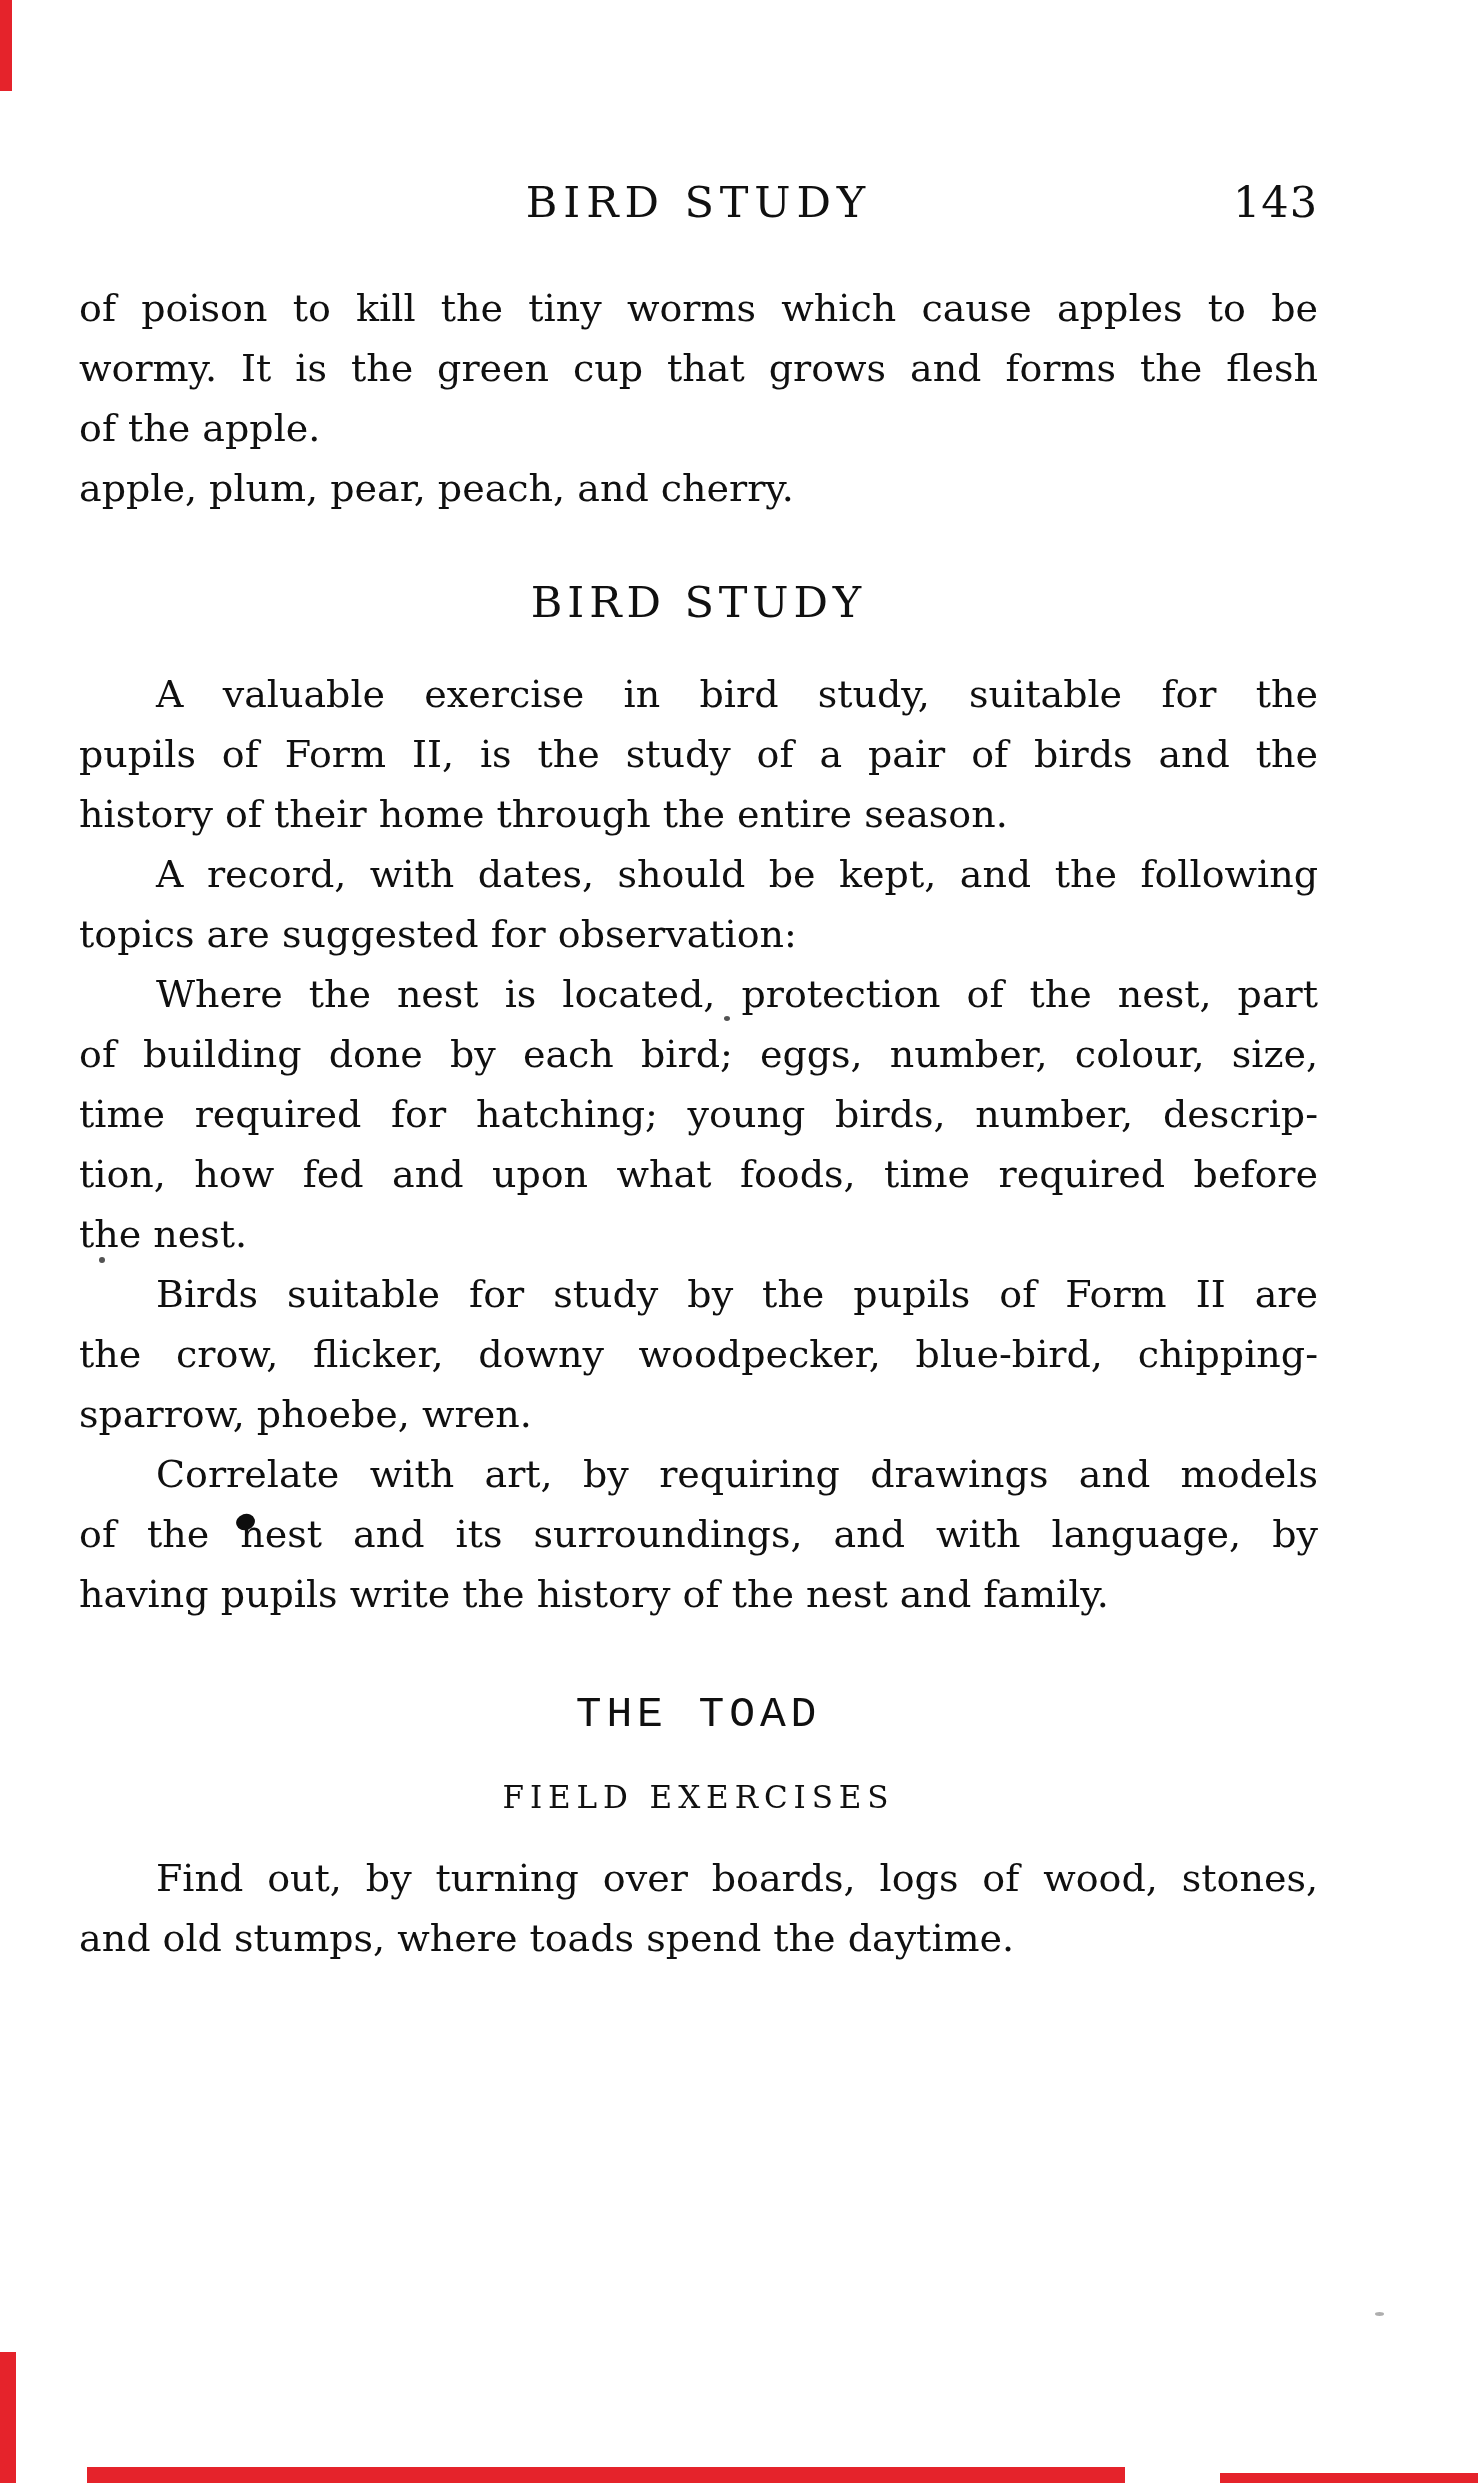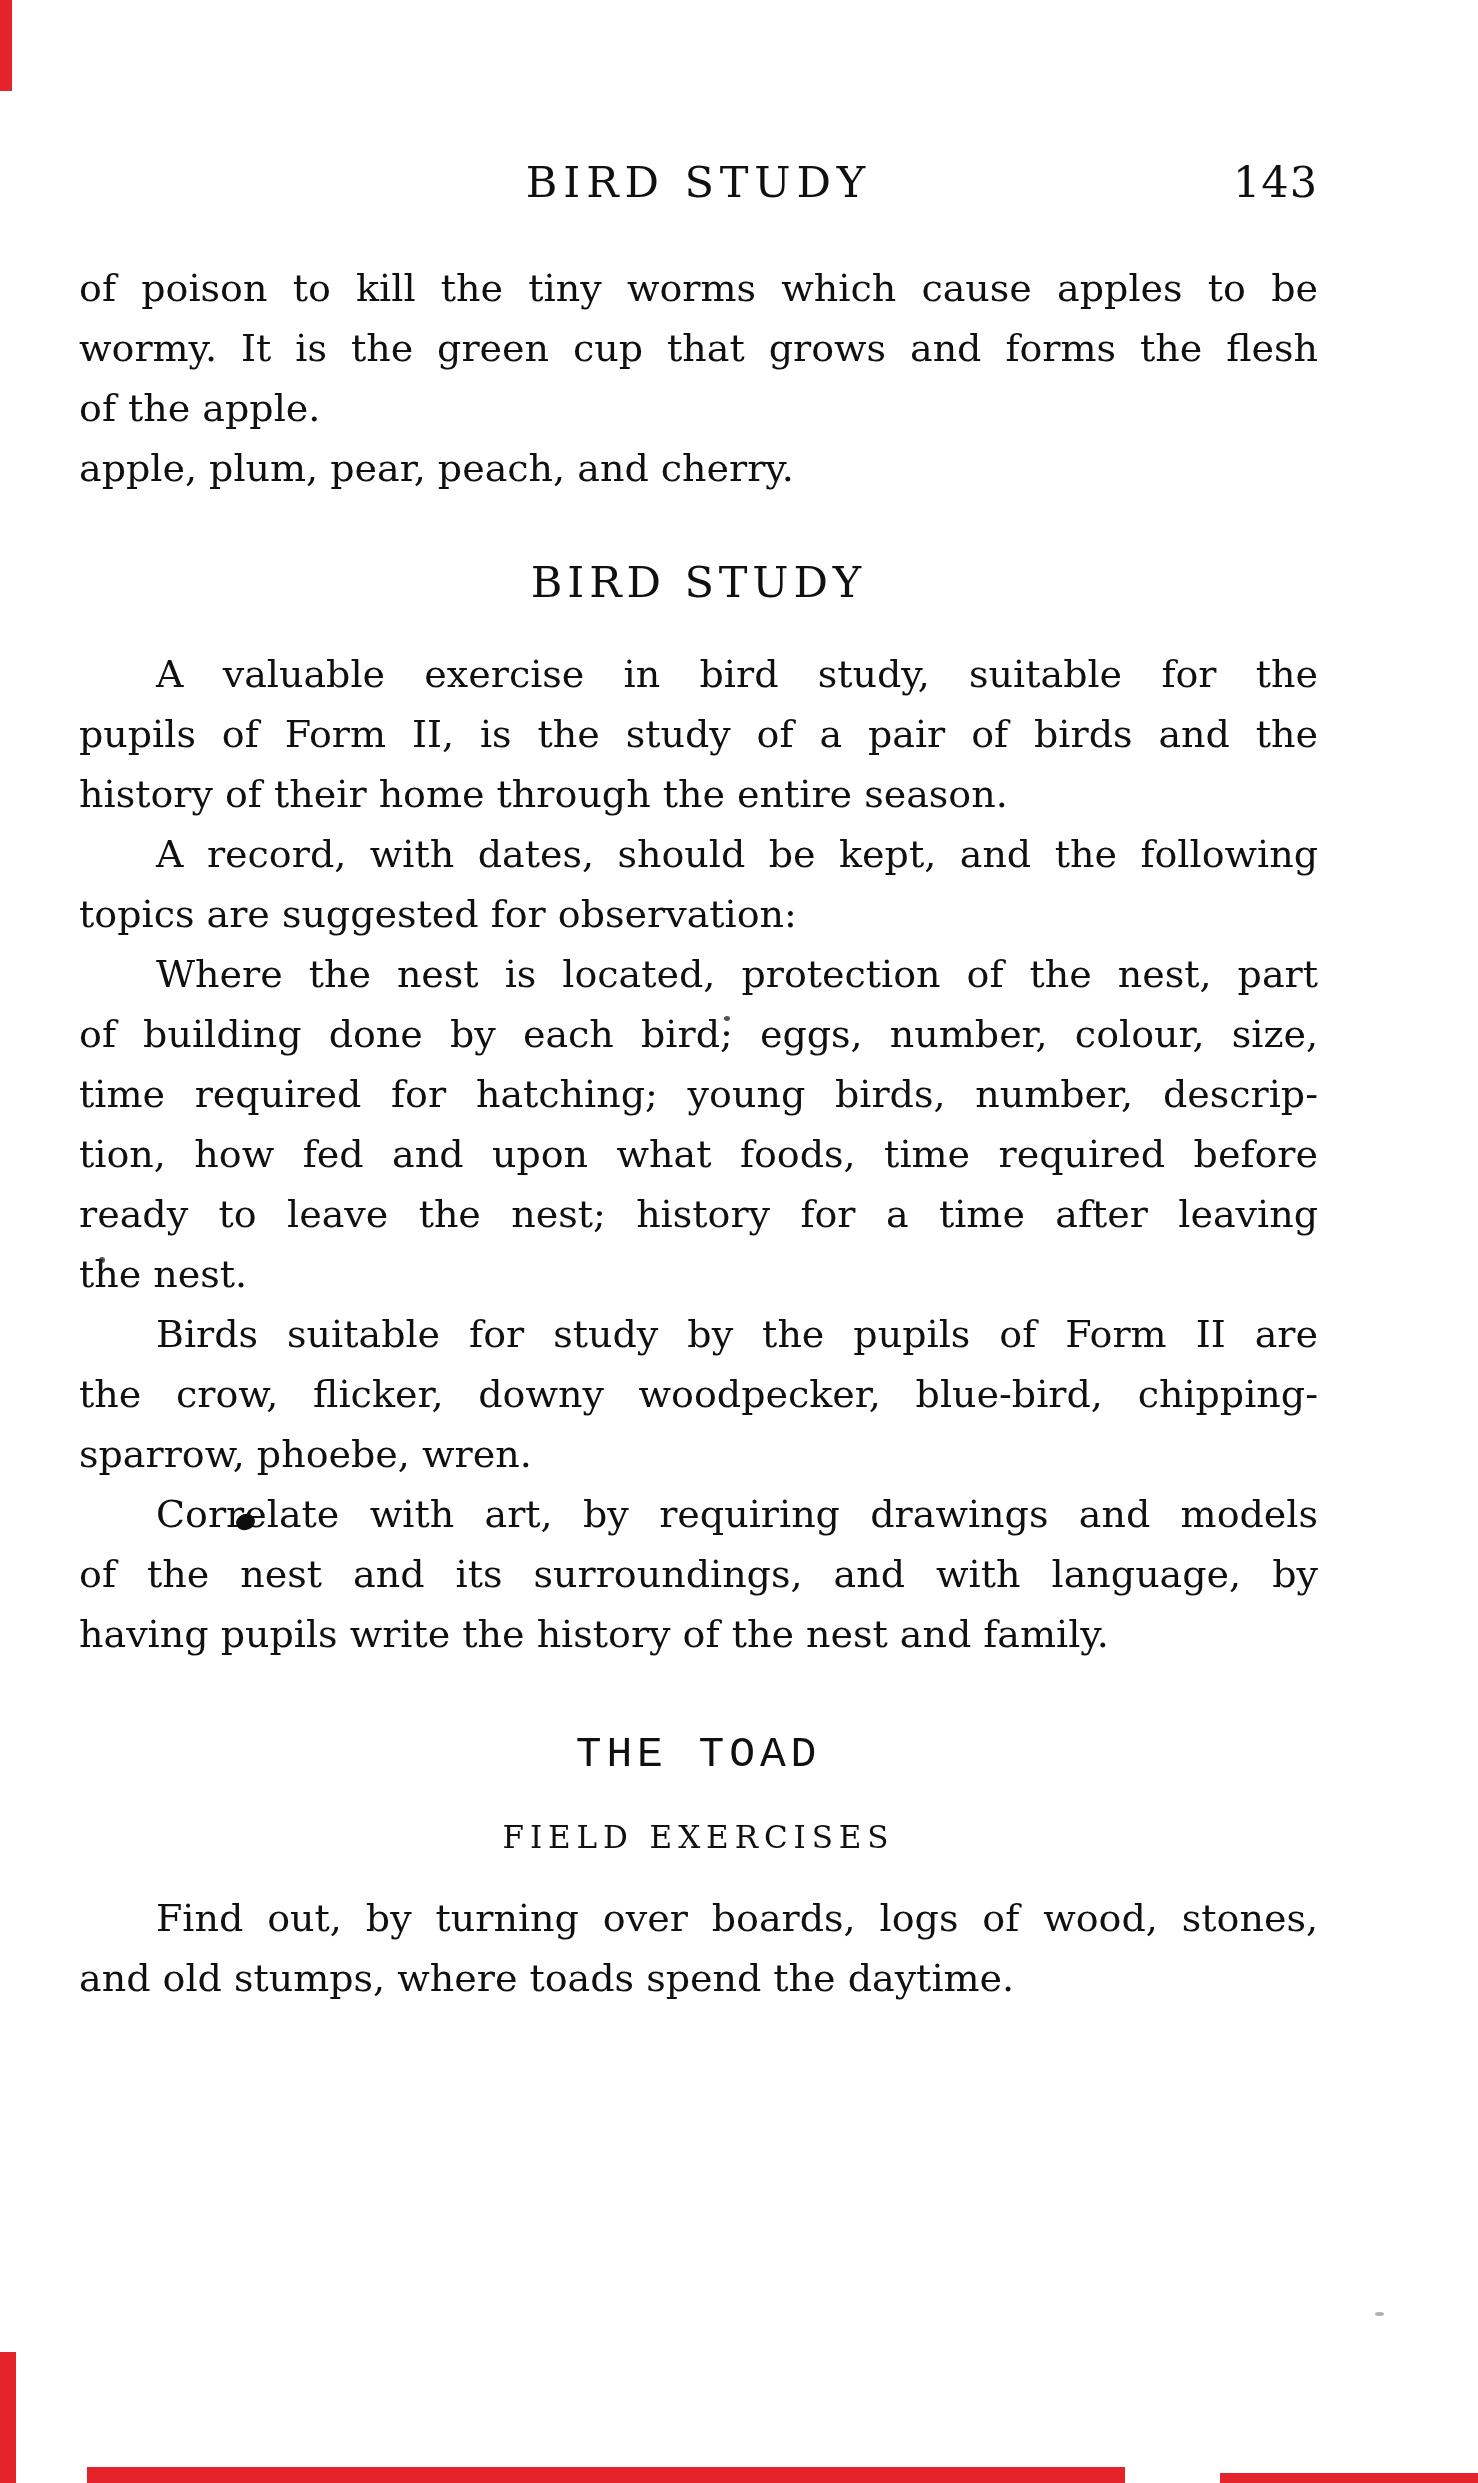--- a/index.html
+++ b/index.html
@@ -10,21 +10,21 @@
     overflow: hidden;
     font-family: "DejaVu Serif", "Liberation Serif", serif;
     color: #101010;
   }
 
   .page { position: absolute; inset: 0; }
 
   
   .text-col {
     position: absolute;
-    left: 79px; top: 156px;
+    left: 79px; top: 176px;
     width: 1239px;
   }
 
   
   .running-head {
     position: relative;
     height: 53px;
     line-height: 53px;
     font-size: 43px;
   }
@@ -115,21 +115,20 @@
         </div>
         <div class="para indent">
           <div class="line first">A record, with dates, should be kept, and the following</div>
           <div class="line last">topics are suggested for observation:</div>
         </div>
         <div class="para indent">
           <div class="line first">Where the nest is located, protection of the nest, part</div>
           <div class="line">of building done by each bird; eggs, number, colour, size,</div>
           <div class="line">time required for hatching; young birds, number, descrip-</div>
           <div class="line">tion, how fed and upon what foods, time required before</div>
-          <div class="line">ready to leave the nest; history for a time after leaving</div>
           <div class="line last">the nest.</div>
         </div>
         <div class="para indent">
           <div class="line first">Birds suitable for study by the pupils of Form II are</div>
           <div class="line">the crow, flicker, downy woodpecker, blue-bird, chipping-</div>
           <div class="line last">sparrow, phoebe, wren.</div>
         </div>
         <div class="para indent">
           <div class="line first">Correlate with art, by requiring drawings and models</div>
           <div class="line">of the nest and its surroundings, and with language, by</div>

